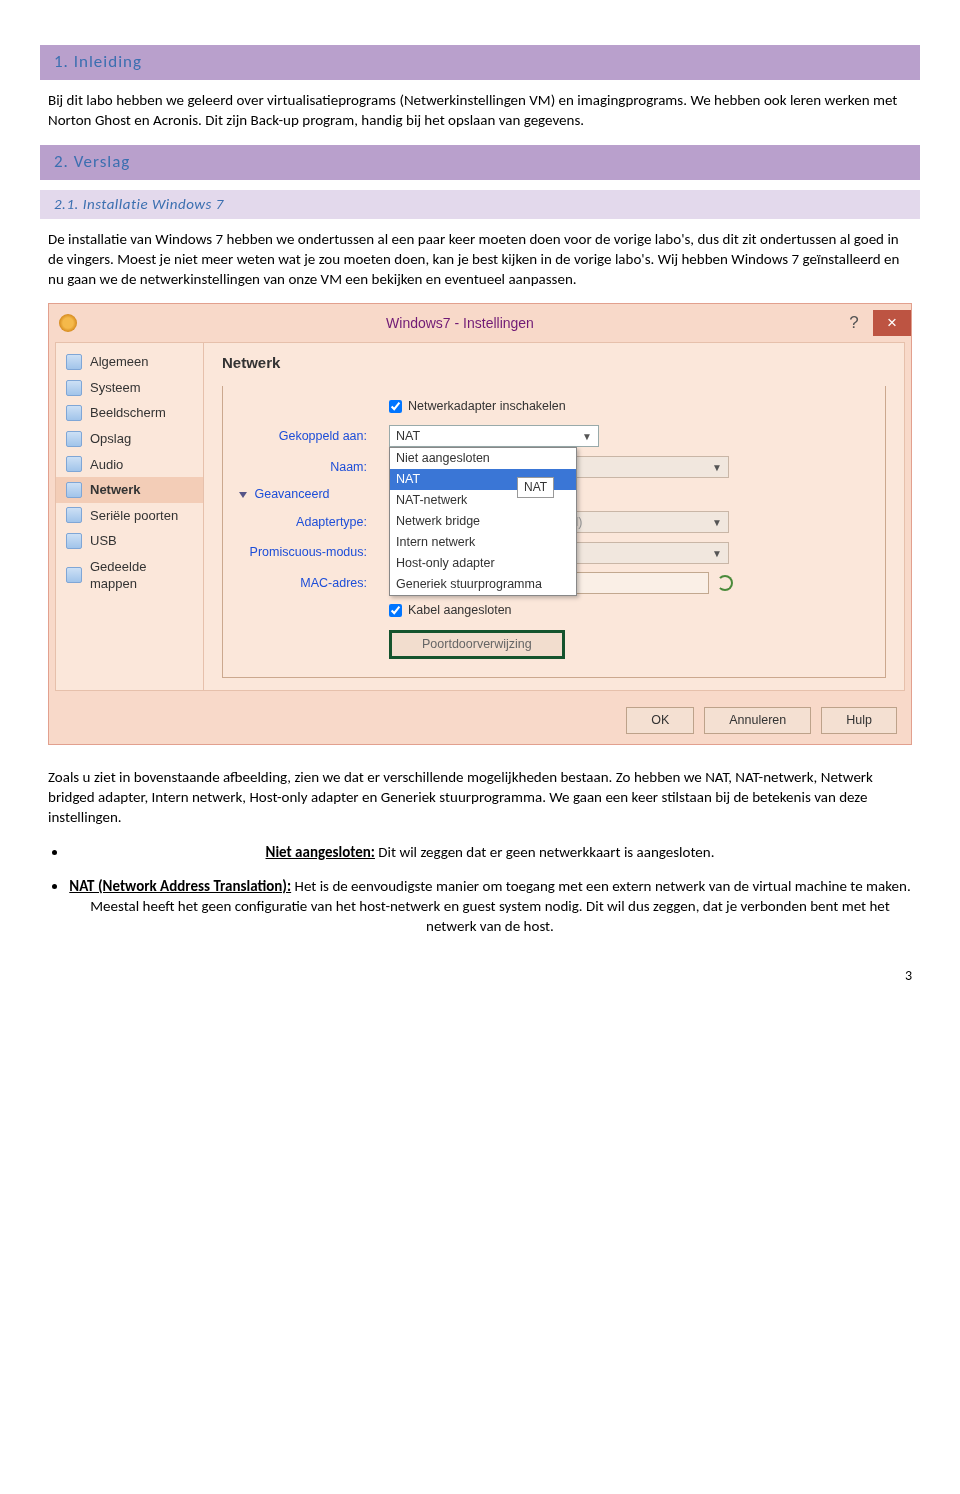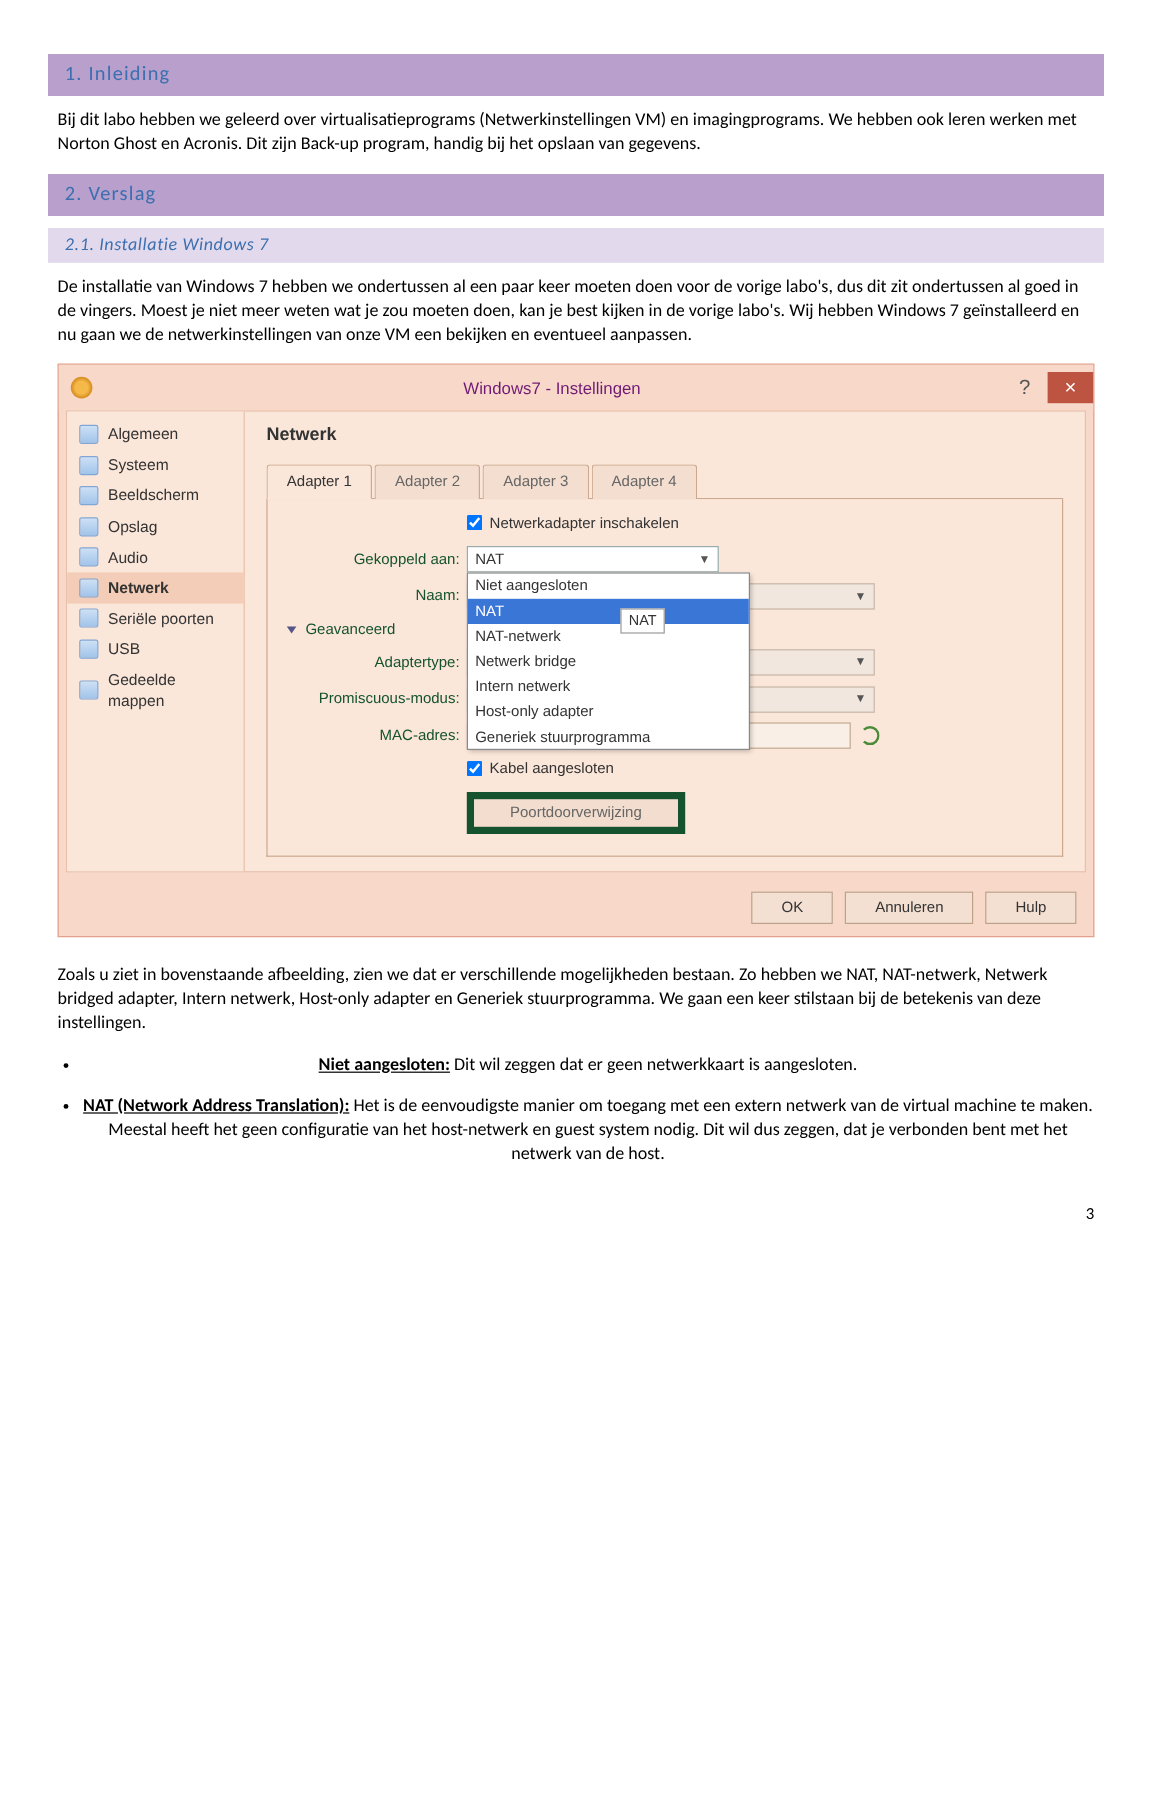--- a/index.html
+++ b/index.html
@@ -113,55 +113,55 @@
     font-size: 12.5px;
   }
   .tab.active { background: #fbe7da; color: #333; border-bottom: 1px solid #fbe7da; }
   .form-area {
     border: 1px solid #cba88e;
     border-top: none;
     padding: 12px 16px 10px 16px;
     background: #fbe7da;
   }
   .form-row { display: flex; align-items: center; margin-bottom: 8px; font-size: 12.5px; }
-  .form-lbl { width: 150px; text-align: right; padding-right: 6px; color: #14532d; }
+  .form-lbl { width: 150px; text-align: right; padding-right: 22px; color: #1d4ed8; }
   .form-ctl { flex: 1; position: relative; }
   .chk { display: inline-flex; align-items: center; gap: 6px; }
   .chk input { margin: 0; }
   .combo {
     display: inline-flex; align-items: center; justify-content: space-between;
     border: 1px solid #9aa; background: #fff;
     padding: 2px 6px; min-width: 210px; height: 22px;
     font-size: 12.5px;
   }
   .combo .arrow { font-size: 10px; color: #555; }
   .combo.dis { background: #f1e7de; color: #888; border-color: #c9b6a6; }
   .dropdown {
     position: absolute; top: 22px; left: 0;
-    width: 236px;
+    width: 188px;
     background: #fff;
     border: 1px solid #888;
     box-shadow: 2px 2px 4px rgba(0,0,0,0.25);
     z-index: 10;
     font-size: 12.5px;
   }
   .dd-item { padding: 2px 6px; }
   .dd-item.sel { background: #3a76d6; color: #fff; }
   .tooltip {
     position: absolute;
     top: 52px; left: 128px;
     background: #fff;
     border: 1px solid #999;
     padding: 1px 6px;
     font-size: 12px;
     z-index: 20;
   }
   .wide-btn {
     display: inline-block;
-    border: 6px solid #14532d;
+    border: 3px solid #14532d;
     background: #f2ddce;
     padding: 3px 30px;
     color: #666;
     font-size: 12.5px;
   }
   .footer-btns {
     display: flex; justify-content: flex-end; gap: 10px;
     padding: 10px 14px 10px 0;
   }
   .footer-btns .btn {
@@ -253,26 +253,20 @@
         </div>
       <div class="side-item">
           <span class="side-ico"></span>
           <span>Gedeelde mappen</span>
         </div>
     </div>
 
     <div class="vbox-main">
       <div class="main-title">Netwerk</div>
 
-      <div class="tabrow">
-        <div class="tab active">Adapter 1</div>
-        <div class="tab">Adapter 2</div>
-        <div class="tab">Adapter 3</div>
-        <div class="tab">Adapter 4</div>
-      </div>
 
       <div class="form-area">
 
         <div class="form-row">
           <div class="form-lbl"></div>
           <div class="form-ctl">
             <label class="chk">
               <input type="checkbox" checked="" style="">
               <span>Netwerkadapter inschakelen</span>
             </label>

